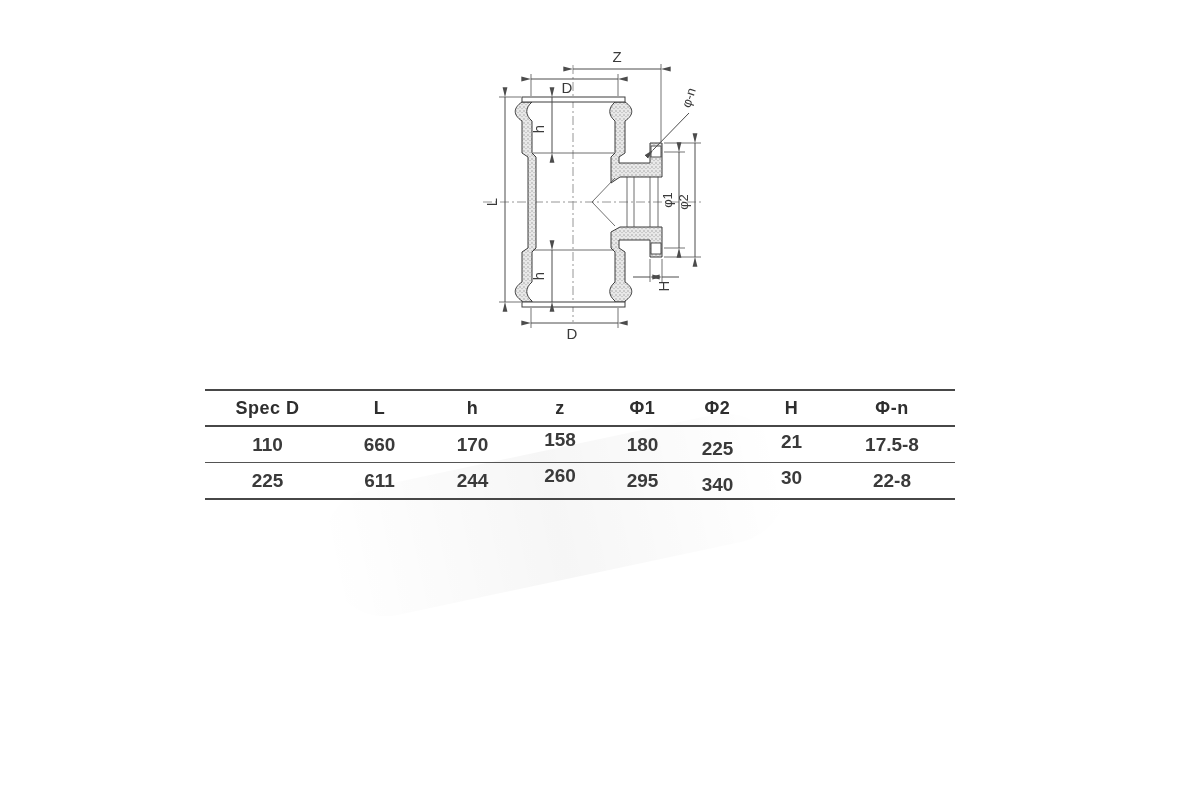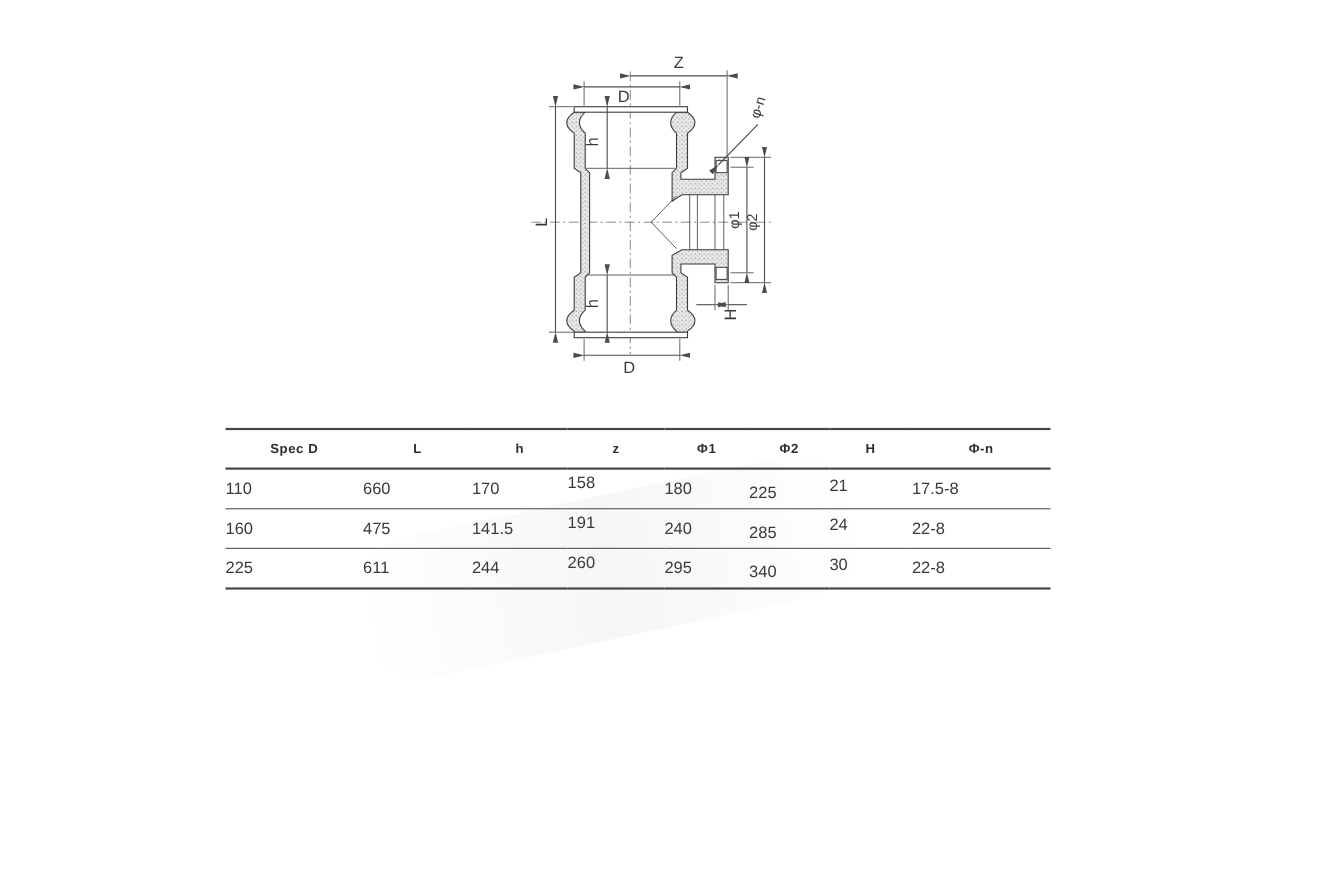--- a/index.html
+++ b/index.html
@@ -27,26 +27,26 @@
   
   .spec-table-wrap{position:absolute;left:205px;top:389px;width:750px;}
   table.spec{
     border-collapse:collapse;table-layout:fixed;width:750px;
     border-top:2.5px solid #474747;border-bottom:2px solid #474747;
   }
   table.spec thead tr{border-bottom:2px solid #474747;}
   table.spec tbody tr{border-bottom:1.5px solid #545454;}
   table.spec tbody tr:last-child{border-bottom:none;}
   table.spec th{
-    height:34px;font-size:12px;font-weight:600;color:#2e2e2e;
+    height:34px;font-size:18px;font-weight:600;color:#2e2e2e;
     text-align:center;vertical-align:middle;padding:0;letter-spacing:0.5px;
   }
   table.spec td{
-    height:35px;font-size:15px;font-weight:400;color:#3a3a3a;
-    vertical-align:middle;padding:0;
+    height:35px;font-size:19px;font-weight:700;color:#3a3a3a;
+    text-align:center;vertical-align:middle;padding:0;
   }
   
   table.spec tbody td:nth-child(4){transform:translateY(-5px);}
   table.spec tbody td:nth-child(6){transform:translateY(4px);}
   table.spec tbody td:nth-child(7){transform:translateY(-3px);}
 </style>
 </head>
 <body>
 
 <div class="page">
@@ -185,30 +185,20 @@
           <td>110</td>
           <td>660</td>
           <td>170</td>
           <td>158</td>
           <td>180</td>
           <td>225</td>
           <td>21</td>
           <td>17.5-8</td>
         </tr>
         <tr>
-          <td>160</td>
-          <td>475</td>
-          <td>141.5</td>
-          <td>191</td>
-          <td>240</td>
-          <td>285</td>
-          <td>24</td>
-          <td>22-8</td>
-        </tr>
-        <tr>
           <td>225</td>
           <td>611</td>
           <td>244</td>
           <td>260</td>
           <td>295</td>
           <td>340</td>
           <td>30</td>
           <td>22-8</td>
         </tr>
       </tbody>

